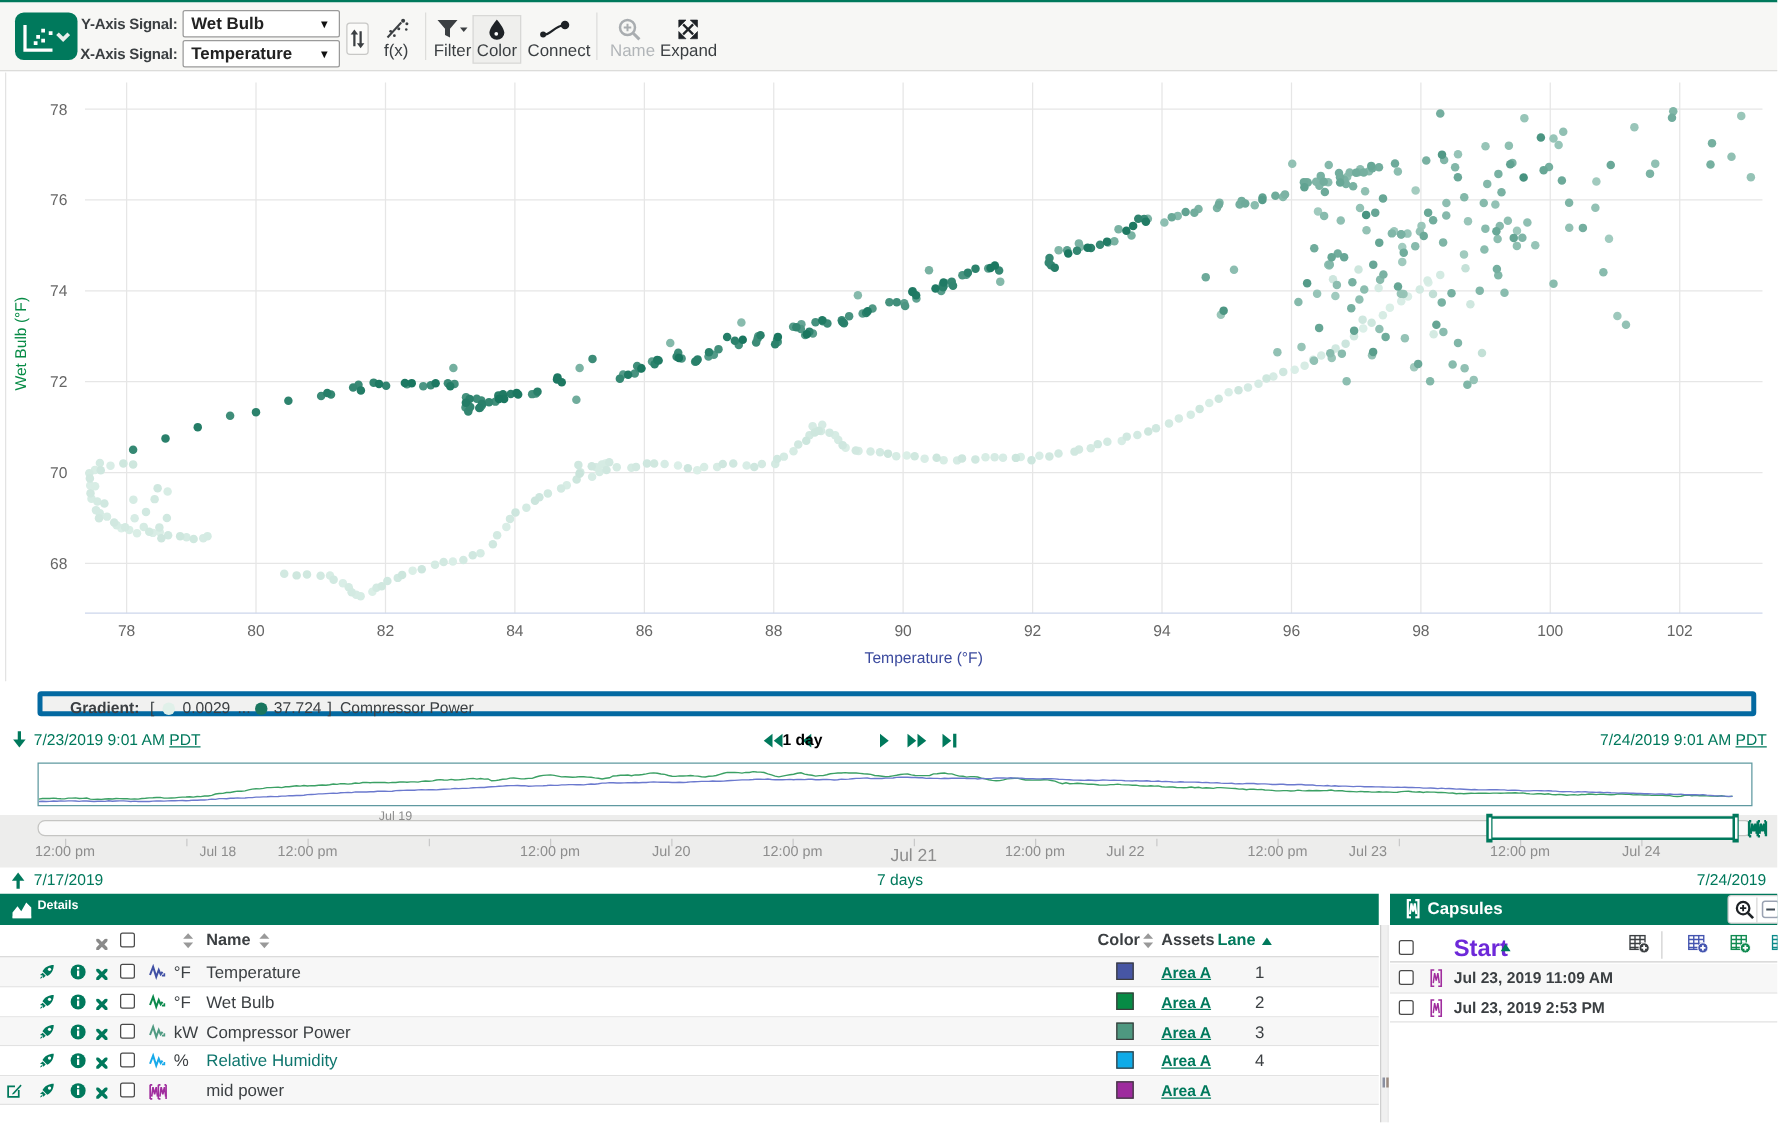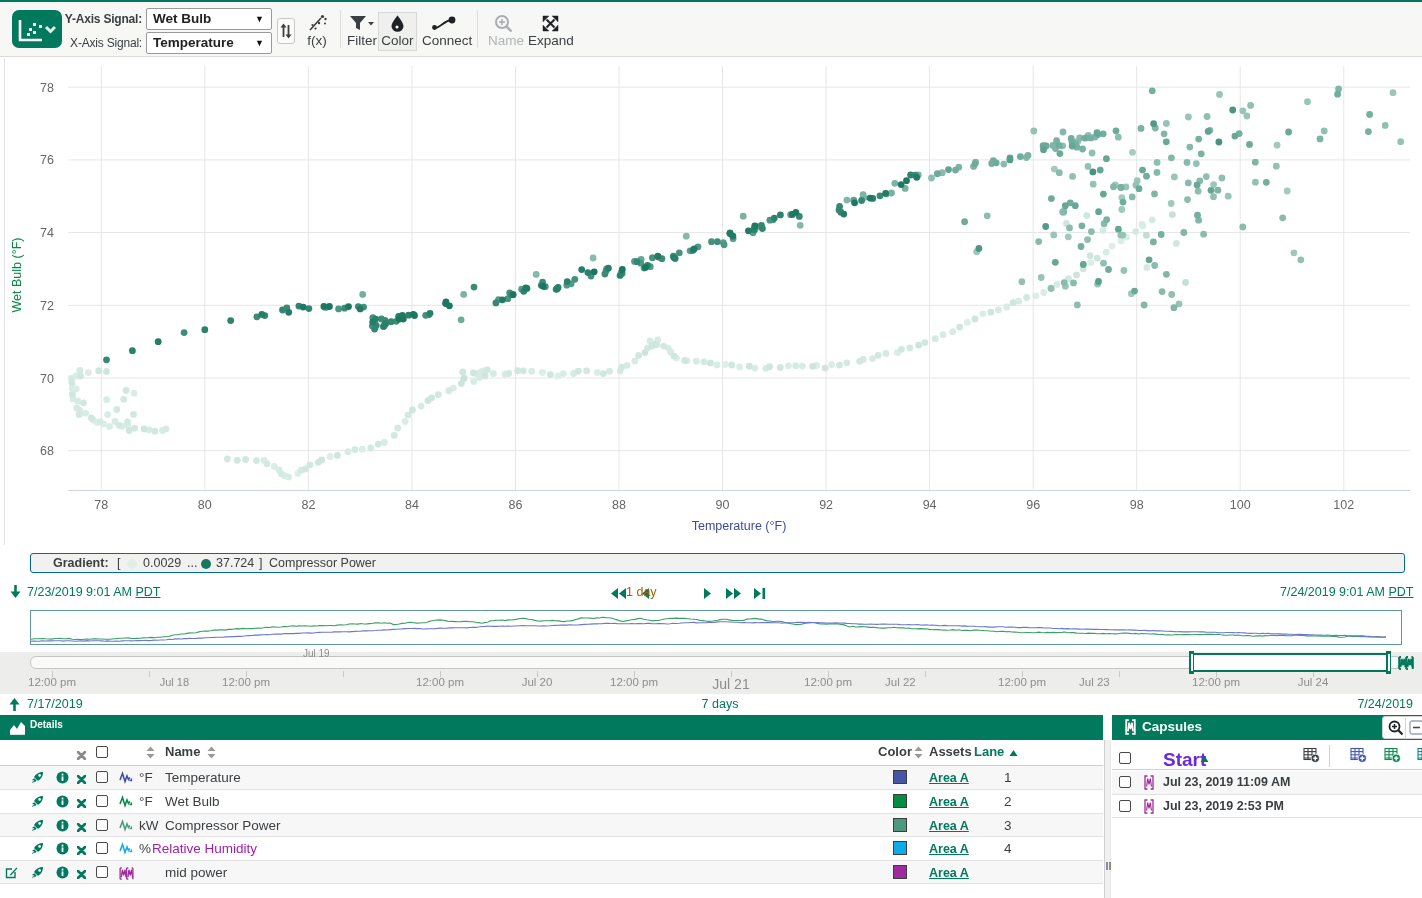--- a/index.html
+++ b/index.html
@@ -18,21 +18,21 @@
           <rect x="21" y="9" width="3" height="3"></rect>
           <rect x="11" y="12" width="3" height="3"></rect>
           <rect x="15" y="15" width="3" height="3"></rect>
           <rect x="9" y="17" width="3" height="3"></rect>
         </g>
         <path d="M28 11 L32.5 15.5 L37 11" stroke="#e8eeec" stroke-width="3" fill="none"></path>
       </svg>
     </div>
   <div class="abs" style="left:52px;top:10px;width:90px;text-align:right;font-weight:bold;font-size:12px;letter-spacing:-0.2px;color:#3b3f42;white-space:nowrap">Y-Axis Signal:</div>
   <div class="abs" style="left:146px;top:6px;width:126px;height:22px;background:#fff;border:1px solid #9a9a9a;border-radius:2px;font-weight:bold;font-size:13.5px;color:#222;padding:2px 6px">Wet Bulb<span class="abs" style="right:7px;top:5px;font-size:9px;color:#111">▼</span></div>
-  <div class="abs" style="left:52px;top:34px;width:90px;text-align:right;font-weight:normal;font-size:12px;letter-spacing:-0.2px;color:#3b3f42;white-space:nowrap">X-Axis Signal:</div>
+  <div class="abs" style="left:52px;top:34px;width:90px;text-align:right;font-weight:bold;font-size:12px;letter-spacing:-0.2px;color:#3b3f42;white-space:nowrap">X-Axis Signal:</div>
   <div class="abs" style="left:146px;top:30px;width:126px;height:22px;background:#fff;border:1px solid #9a9a9a;border-radius:2px;font-weight:bold;font-size:13.5px;color:#222;padding:2px 6px">Temperature<span class="abs" style="right:7px;top:5px;font-size:9px;color:#111">▼</span></div>
   <div class="abs" style="left:277px;top:16px;width:18px;height:26px;border:1px solid #c8c8c6;border-radius:3px;background:#fbfbf9;display:flex;align-items:center;justify-content:center">
       <svg width="14" height="18" viewBox="0 0 14 18">
         <g stroke="#3b3f42" stroke-width="1.8" fill="#3b3f42">
           <line x1="4.5" y1="3.5" x2="4.5" y2="15"></line>
           <path d="M1.5 5.5 L4.5 1.5 L7.5 5.5 Z" stroke="none"></path>
           <line x1="9.5" y1="3" x2="9.5" y2="14.5"></line>
           <path d="M6.5 12.5 L9.5 16.5 L12.5 12.5 Z" stroke="none"></path>
         </g>
       </svg>
@@ -689,21 +689,21 @@
     <text x="54" y="398.2" text-anchor="end" font-size="12.5" fill="#666">68</text>
     <text x="54" y="325.5" text-anchor="end" font-size="12.5" fill="#666">70</text>
     <text x="54" y="252.8" text-anchor="end" font-size="12.5" fill="#666">72</text>
     <text x="54" y="180.1" text-anchor="end" font-size="12.5" fill="#666">74</text>
     <text x="54" y="107.4" text-anchor="end" font-size="12.5" fill="#666">76</text>
     <text x="54" y="34.7" text-anchor="end" font-size="12.5" fill="#666">78</text>
     <text x="739" y="473" text-anchor="middle" font-size="12.5" fill="#3b4a9e">Temperature (°F)</text>
     <text x="21" y="218" text-anchor="middle" font-size="12.5" fill="#068b45" transform="rotate(-90 21 218)">Wet Bulb (°F)</text>
 </svg>
 
-<div class="abs" style="left:30px;top:553px;width:1375px;height:20px;background:#f1f1f0;border:1px solid #0369a1;border-radius:3px;font-size:12.5px;color:#3b3f42">
+<div class="abs" style="left:30px;top:553px;width:1375px;height:20px;background:#f1f1f0;border:4px solid #0369a1;border-radius:3px;font-size:12.5px;color:#3b3f42">
   <span class="abs" style="left:22px;top:2px;font-weight:bold">Gradient:</span>
   <span class="abs" style="left:86px;top:2px">[</span>
   <span class="abs" style="left:96px;top:4.5px;width:10px;height:10px;border-radius:50%;background:#e0f0e9"></span>
   <span class="abs" style="left:112px;top:2px">0.0029</span>
   <span class="abs" style="left:156px;top:2px">...</span>
   <span class="abs" style="left:170px;top:4.5px;width:10px;height:10px;border-radius:50%;background:#19765f"></span>
   <span class="abs" style="left:185px;top:2px">37.724</span>
   <span class="abs" style="left:228px;top:2px">]</span>
   <span class="abs" style="left:238px;top:2px">Compressor Power</span>
 </div>
@@ -713,21 +713,21 @@
       <path d="M1.5 7.5 L6.5 14 L11.5 7.5 Z" fill="#00795c"></path>
     </svg></div>
 <div class="abs" style="left:27px;top:585px;font-size:12.5px;color:#00795c">7/23/2019 9:01 AM <span style="text-decoration:underline">PDT</span></div>
 <div class="abs" style="left:610px;top:586px"><svg width="17" height="13" viewBox="0 0 17 13">
       <path d="M8 1 L1 6.5 L8 12 Z" fill="#00795c"></path>
       <path d="M16 1 L9 6.5 L16 12 Z" fill="#00795c"></path>
     </svg></div>
 <div class="abs" style="left:640px;top:586px"><svg width="10" height="13" viewBox="0 0 10 13">
       <path d="M9 1 L2 6.5 L9 12 Z" fill="#00795c"></path>
     </svg></div>
-<div class="abs" style="left:626px;top:585px;font-size:12.5px;color:#a16207;font-weight:normal">1 day</div>
+<div class="abs" style="left:626px;top:585px;font-size:12.5px;color:#000000;font-weight:bold">1 day</div>
 <div class="abs" style="left:703px;top:586px"><svg width="10" height="13" viewBox="0 0 10 13">
       <path d="M1 1 L8 6.5 L1 12 Z" fill="#00795c"></path>
     </svg></div>
 <div class="abs" style="left:725px;top:586px"><svg width="17" height="13" viewBox="0 0 17 13">
       <path d="M1 1 L8 6.5 L1 12 Z" fill="#00795c"></path>
       <path d="M9 1 L16 6.5 L9 12 Z" fill="#00795c"></path>
     </svg></div>
 <div class="abs" style="left:753px;top:586px"><svg width="13" height="13" viewBox="0 0 13 13">
       <path d="M1 1 L8 6.5 L1 12 Z" fill="#00795c"></path>
       <rect x="9.5" y="1" width="2.6" height="11" fill="#00795c"></rect>
@@ -932,21 +932,21 @@
       </svg></span>
 <span style="position:absolute;left:77px;top:6px"><svg width="9" height="9" viewBox="0 0 9 9">
         <path d="M1 1 L8 8 M8 1 L1 8" stroke="#00795c" stroke-width="2.8" stroke-linecap="round"></path>
       </svg></span>
 <span style="position:absolute;left:96px;top:5px;width:12px;height:12px;border:1.5px solid #4a4a4a;border-radius:2px;background:#fff"></span>
 <span style="position:absolute;left:119px;top:5px"><svg width="14" height="13" viewBox="0 0 14 13">
         <path d="M1 9 L3.5 2.5 L6 10.5 L8 5 L9.5 8.5 L11 6.5" stroke="#18aaea" stroke-width="1.6" fill="none"></path>
         <path d="M10.5 9.5 L12.5 9.5 L12.5 7.5" stroke="#18aaea" stroke-width="1.3" fill="none"></path>
       </svg></span>
 <span style="position:absolute;left:139px;top:4px;color:#3b3f42">%</span>
-<span style="position:absolute;left:152px;top:4px;color:#a21caf">Relative Humidity</span>
+<span style="position:absolute;left:165px;top:4px;color:#0f766e">Relative Humidity</span>
 <span style="position:absolute;left:893px;top:4px;width:14px;height:14px;border:1px solid #3c3c3c;background:#0fabe8"></span>
 <a style="position:absolute;left:929px;top:5px;color:#00795c;text-decoration:underline;font-weight:bold;font-size:12.5px">Area A</a>
 <span style="position:absolute;left:1004px;top:4px;color:#3b3f42">4</span>
 </div>
 <div style="position:absolute;left:0;top:861px;width:1103px;height:23px;background:#f7f7f7;border-bottom:1px solid #e2e2e2;font-size:13.5px">
 <span style="position:absolute;left:5px;top:5px"><svg width="13" height="13" viewBox="0 0 13 13">
         <g stroke="#00795c" stroke-width="1.4" fill="none">
           <path d="M10 6 L10 11.5 L1.5 11.5 L1.5 3 L7 3"></path>
           <path d="M5 8.5 L11.5 1.5 L12.3 2.5 L6.2 9.2 L4.7 9.6 Z" fill="#00795c" stroke="none"></path>
         </g>

